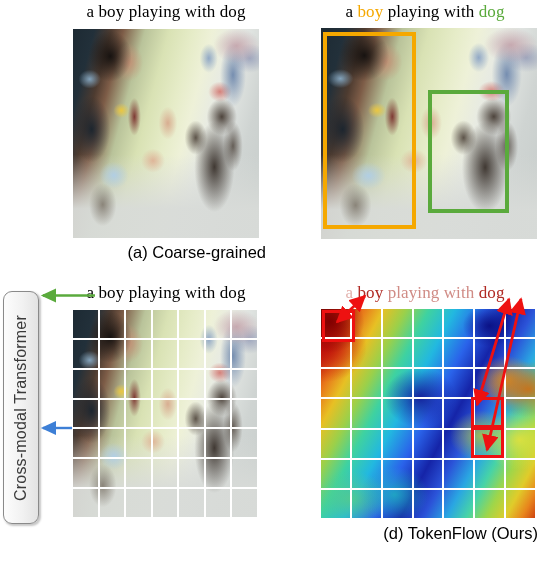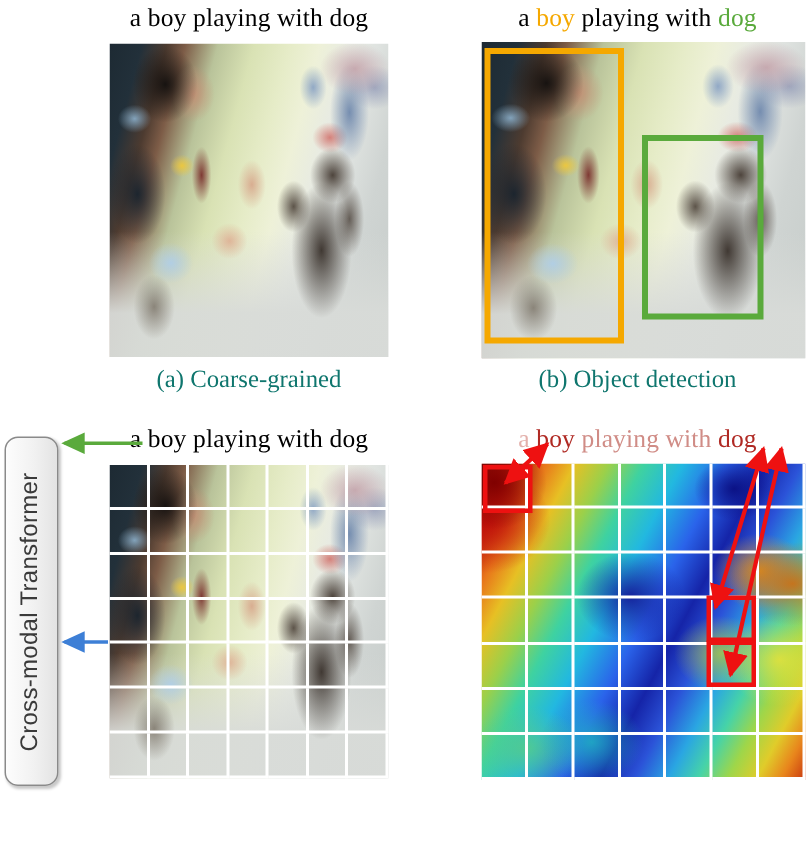--- a/index.html
+++ b/index.html
@@ -21,24 +21,24 @@
     width: 538px;
     height: 562px;
   }
 
   
   .panel { position: absolute; }
 
   .panel-caption {
     position: absolute;
     width: 100%;
-    text-align: center;
-    font-family: Liberation Serif, serif;
+    text-align: right;
+    font-family: Liberation Sans, sans-serif;
     font-size: 16.5px;
-    color: #0f766e;
+    color: #000000;
     white-space: nowrap;
   }
 
   .panel-title {
     position: absolute;
     width: 100%;
     text-align: center;
     font-family: "Liberation Serif", serif;
     font-size: 17px;
     color: #000;
@@ -193,21 +193,20 @@
 
   <div class="panel" style="left:312px; top:2px; width:226px; height:262px;">
     <div class="panel-title" style="top:0px;">
       <span class="w" style="color:#000000;">a </span><span class="w" style="color:#f5a800;">boy</span><span class="w" style="color:#000000;"> playing with </span><span class="w" style="color:#5aaa3c;">dog</span>
     </div>
     <div class="panel-img" style="left:9px; top:26px; width:216px; height:211px;">
       <div class="photo"></div>
       <div class="bbox" style="left:2px; top:4px; width:93px; height:197px; border:4px solid #f5a800;"></div>
       <div class="bbox" style="left:107px; top:62px; width:81px; height:123px; border:4px solid #5aaa3c;"></div>
     </div>
-    <div class="panel-caption" style="top:241px;">(b) Object detection</div>
   </div>
 
   <div class="panel" style="left:66px; top:283px; width:200px; height:270px;">
     <div class="panel-title" style="top:0px;">
       <span class="w" style="color:#000000;">a boy playing with dog</span>
     </div>
     <div class="panel-img" style="left:7px; top:27px; width:186px; height:209px;">
       <div class="photo"></div>
       <div class="grid-overlay" id="grid-c" style="grid-template-columns:repeat(7,1fr); grid-template-rows:repeat(7,1fr);">
           <i></i>
@@ -317,20 +316,21 @@
           <i></i>
           <i></i>
           <i></i>
           <i></i>
           <i></i>
         </div>
       <div class="bbox" style="left:1px; top:1px; width:33px; height:32px; border:3.5px solid #ee1111;"></div>
       <div class="bbox" style="left:150px; top:88px; width:33px; height:31px; border:3.5px solid #ee1111;"></div>
       <div class="bbox" style="left:150px; top:118px; width:33px; height:31px; border:3.5px solid #ee1111;"></div>
     </div>
+    <div class="panel-caption" style="top:241px;">(d) TokenFlow (Ours)</div>
   </div>
 
   <div class="transformer-box" style="left:3px; top:291px; width:36px; height:233px;">
     <div class="transformer-label">Cross-modal Transformer</div>
   </div>
 
   <svg class="arrows" viewBox="0 0 538 562" xmlns="http://www.w3.org/2000/svg">
     <defs>
       <marker id="ah-green" markerWidth="7" markerHeight="7" refX="5.6" refY="3" orient="auto">
         <path d="M0,0 L6.5,3 L0,6 z" fill="#5aaa3c"></path>

